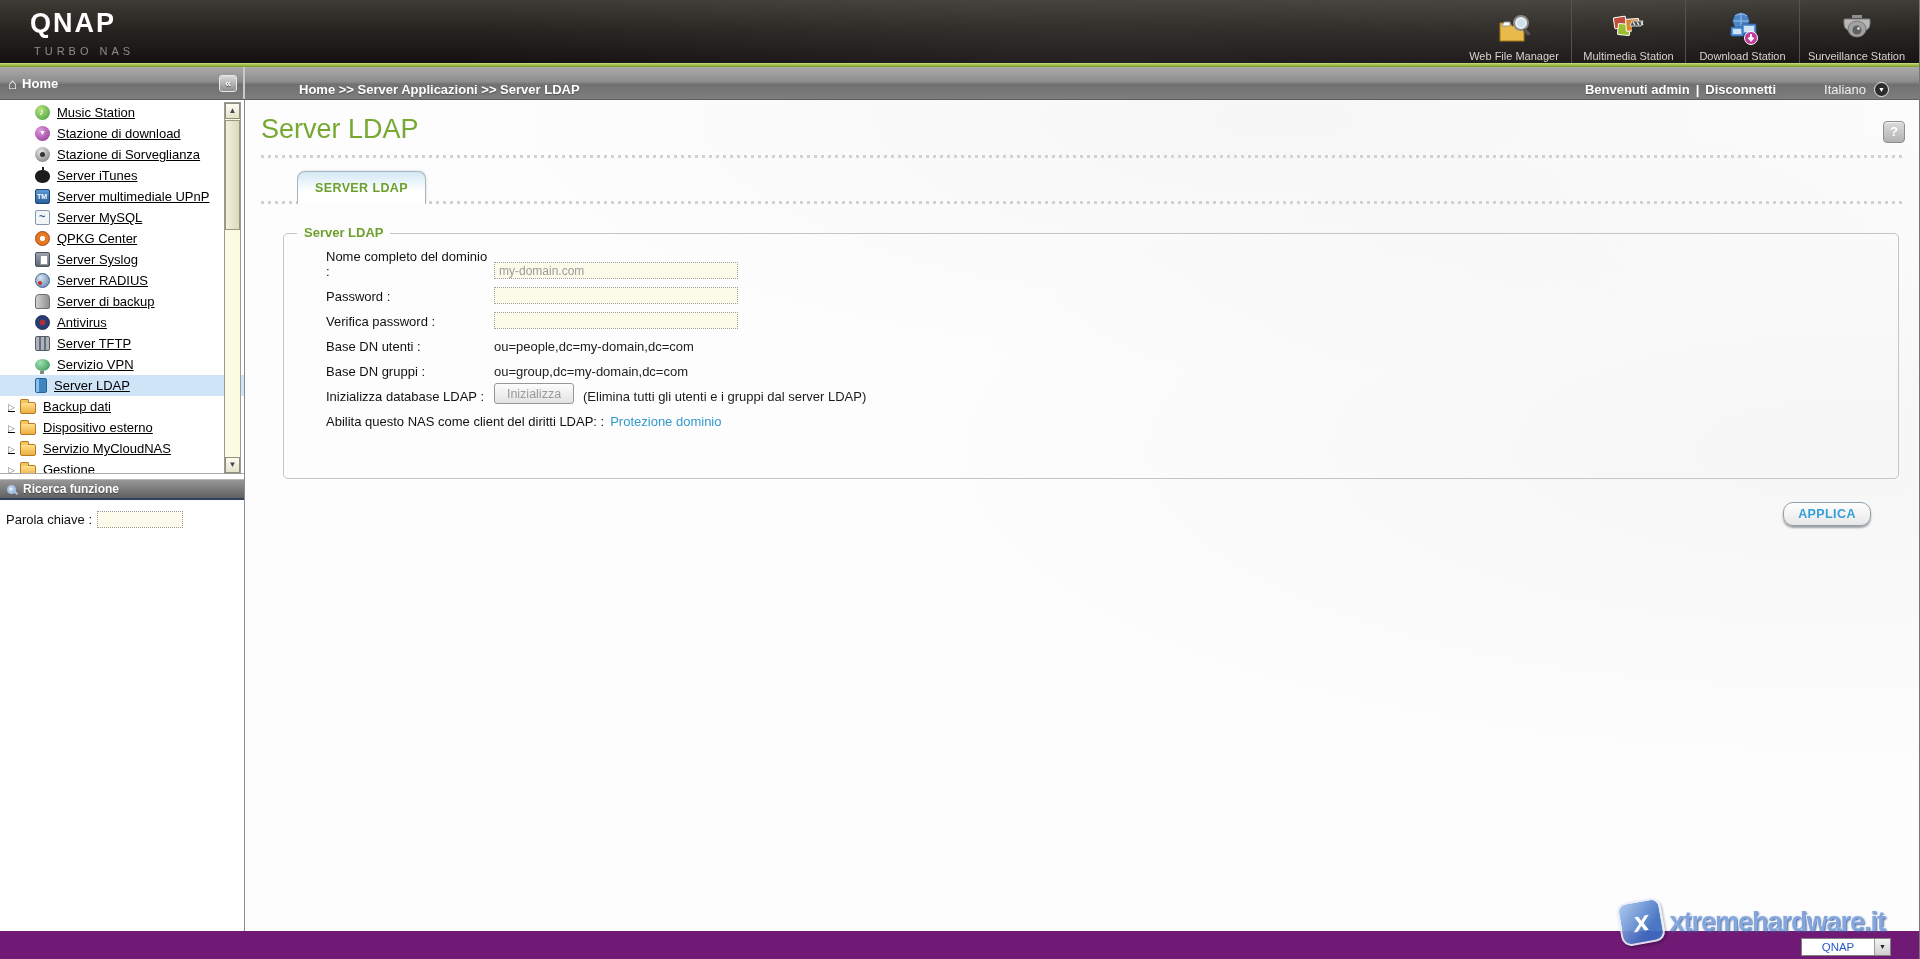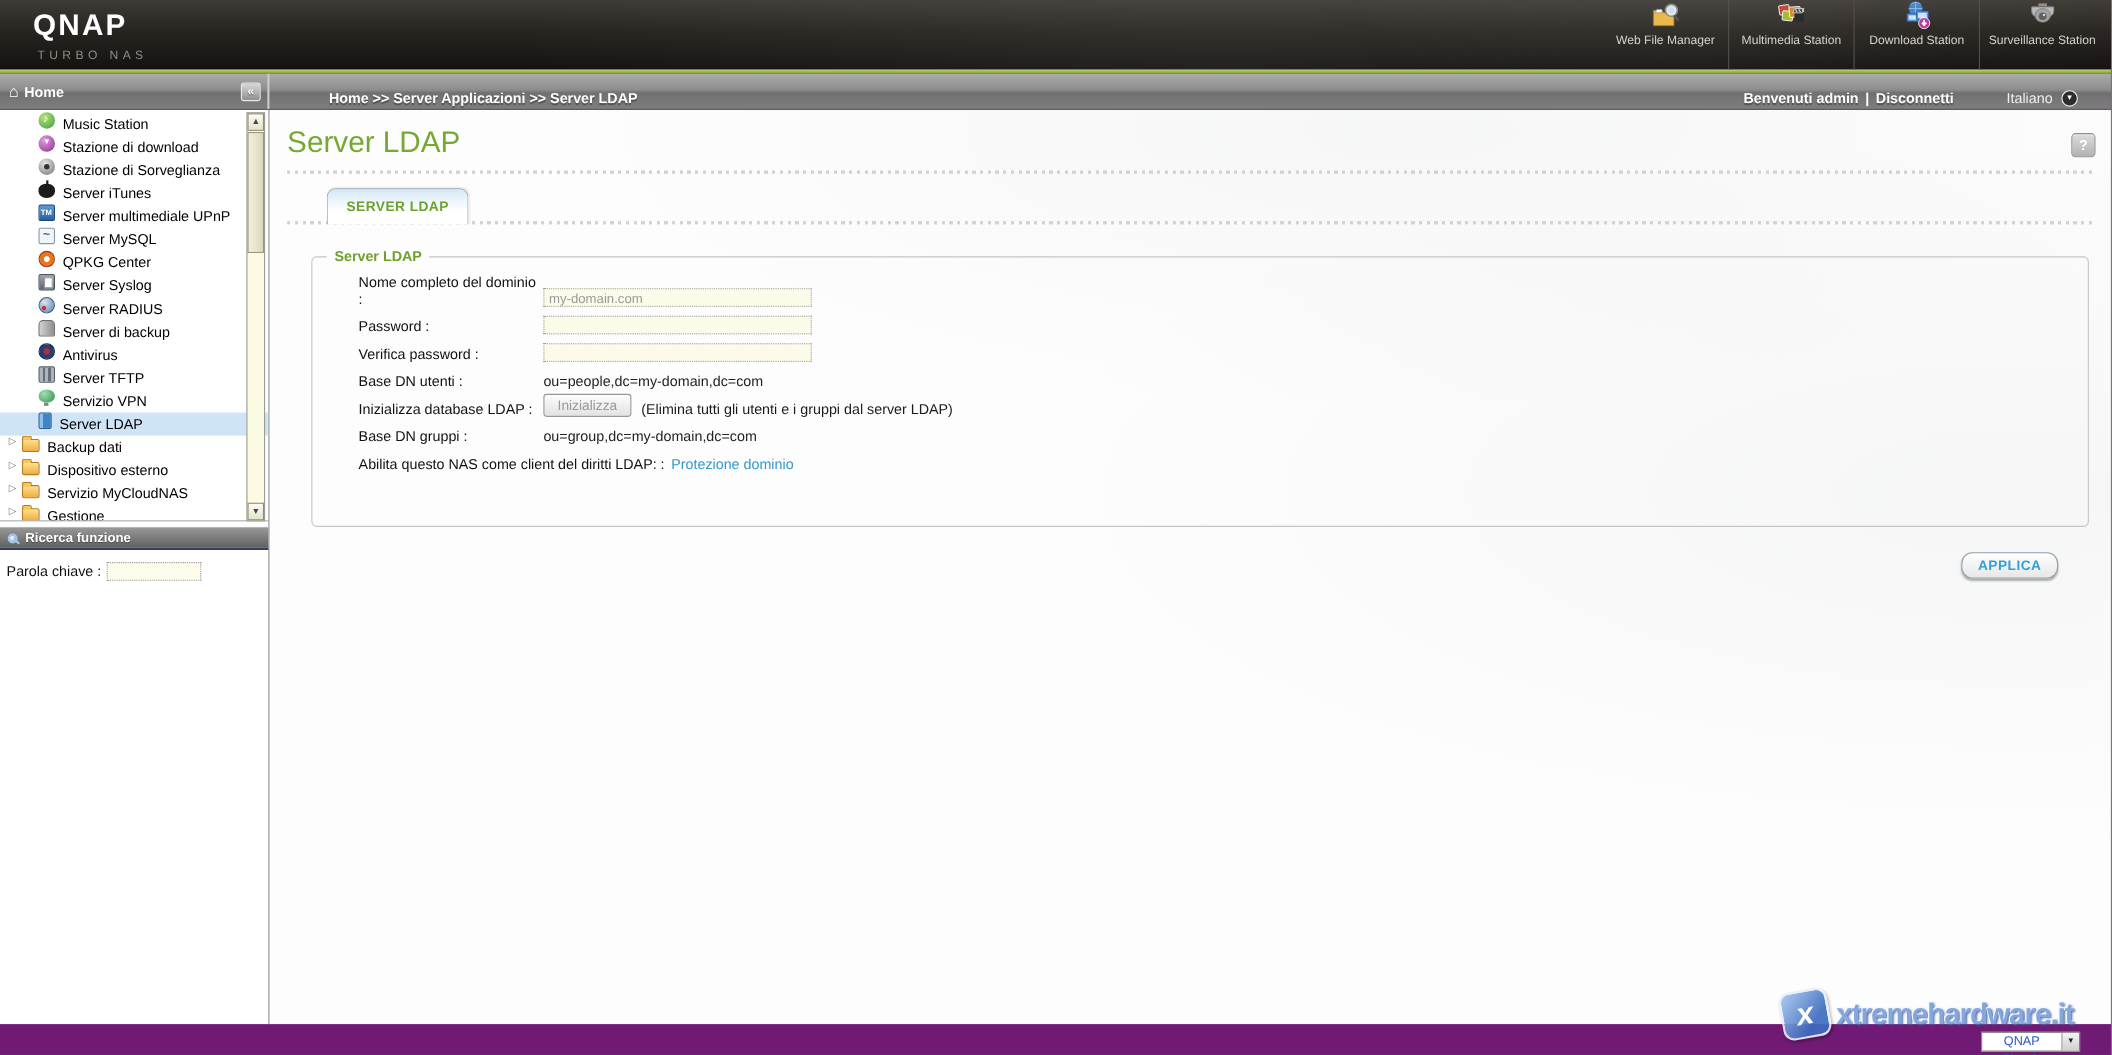--- a/index.html
+++ b/index.html
@@ -13,21 +13,21 @@
     background:
       radial-gradient(ellipse 1100px 420px at 58% 135%, rgba(255,255,255,0.07), transparent 60%),
       radial-gradient(ellipse 700px 300px at 85% -40%, rgba(255,255,255,0.05), transparent 60%),
       linear-gradient(180deg,#3e3a36 0%, #282420 45%, #141110 100%);
     display:flex; align-items:stretch;
   }
   .logo-wrap { padding:8px 0 0 30px; width:420px; }
   .logo { color:#fff; font-size:27px; font-weight:bold; letter-spacing:2px; }
   .logo-sub { color:#8f8b86; font-size:11px; letter-spacing:4px; margin:6px 0 0 4px; }
   .stations { margin-left:auto; display:flex; align-items:stretch; padding-right:6px; }
-  .station { width:114px; display:flex; flex-direction:column; align-items:center; justify-content:flex-end; padding-bottom:20px; cursor:pointer; }
+  .station { width:114px; display:flex; flex-direction:column; align-items:center; justify-content:flex-end; padding-bottom:1px; cursor:pointer; }
   .station + .station { border-left:1px solid #55504b; }
   .station svg { width:38px; height:36px; display:block; }
   .station-label { color:#d6d3cf; font-size:11px; margin-top:3px; white-space:nowrap; }
   .greenline { height:4px; background:linear-gradient(180deg,#c8dd84,#9ab944 55%,#7c9a2e); }
 
   
   .subheader { height:33px; display:flex; background:linear-gradient(180deg,#ababab,#8d8d8d 45%,#707070 55%,#7e7e7e); border-bottom:1px solid #5e5e5e; }
   .subheader-left { width:245px; border-right:2px solid #c9c9c9; display:flex; align-items:center; padding:0 6px 0 8px; }
   .home-icon { color:#fff; font-size:15px; margin-right:5px; }
   .sidebar-title { color:#fff; font-weight:bold; font-size:13px; flex:1; }
@@ -40,21 +40,21 @@
   .logout { font-weight:bold; text-shadow:0 1px 1px rgba(0,0,0,.35); cursor:pointer; }
   .language { margin-left:48px; color:#efefef; font-size:13px; }
   .lang-drop { margin-left:8px; width:15px; height:15px; border-radius:50%; background:#2c2c2c; border:1px solid #eee; color:#fff; font-size:7px; line-height:13px; text-align:center; cursor:pointer; }
 
   
   .body { display:flex; height:831px; }
 
   
   .sidebar { width:245px; border-right:1px solid #8a8a8a; background:#fff; position:relative; }
   .tree { position:relative; height:374px; padding-top:2px; overflow:hidden; border-bottom:1px solid #aaa; }
-  .tree-row { display:flex; align-items:flex-start; height:21px; padding-left:35px; font-size:13px; color:#000; cursor:pointer; white-space:nowrap; }
+  .tree-row { display:flex; align-items:center; height:21px; padding-left:35px; font-size:13px; color:#000; cursor:pointer; white-space:nowrap;text-decoration:underline; }
   .tree-row.folder { padding-left:8px; }
   .tree-row.selected { background:#cfe4f7; }
   .expand-arrow { width:12px; font-size:9px; color:#777; flex:none; }
   .tree-icon { width:15px; height:15px; flex:none; margin-right:7px; position:relative; display:inline-block; }
   .tree-label { line-height:21px; }
 
   [data-icon="music-station-icon"]{background:radial-gradient(circle at 35% 30%,#b9e07c,#3f9e3f);border-radius:50%;}
   [data-icon="music-station-icon"]::after{content:"♪";position:absolute;left:4px;top:1px;color:#fff;font-size:10px;}
   [data-icon="download-arrow-icon"]{background:radial-gradient(circle at 35% 30%,#e09ae0,#8b2f8b);border-radius:50%;}
   [data-icon="download-arrow-icon"]::after{content:"▼";position:absolute;left:4px;top:3px;color:#fff;font-size:7px;}
@@ -328,28 +328,28 @@
             </div>
             <div class="form-row">
               <span class="f-label">Verifica password :</span>
               <input class="dotted-input" readonly="" style="">
             </div>
             <div class="form-row">
               <span class="f-label">Base DN utenti :</span>
               <span class="f-value">ou=people,dc=my-domain,dc=com</span>
             </div>
             <div class="form-row">
+              <span class="f-label">Base DN gruppi :</span>
+              <span class="f-value">ou=group,dc=my-domain,dc=com</span>
+            </div>
+            <div class="form-row">
               <span class="f-label">Inizializza database LDAP :</span>
               <button class="init-btn">Inizializza</button>
               <span class="f-note">(Elimina tutti gli utenti e i gruppi dal server LDAP)</span>
             </div>
-            <div class="form-row">
-              <span class="f-label">Base DN gruppi :</span>
-              <span class="f-value">ou=group,dc=my-domain,dc=com</span>
-            </div>
             <div class="form-row wide">
               <span class="f-label">Abilita questo NAS come client del diritti LDAP: :</span>
               <a class="f-link">Protezione dominio</a>
             </div>
           </div>
       </div>
 
       <div class="apply-row">
         <button class="apply-btn">APPLICA</button>
       </div>

